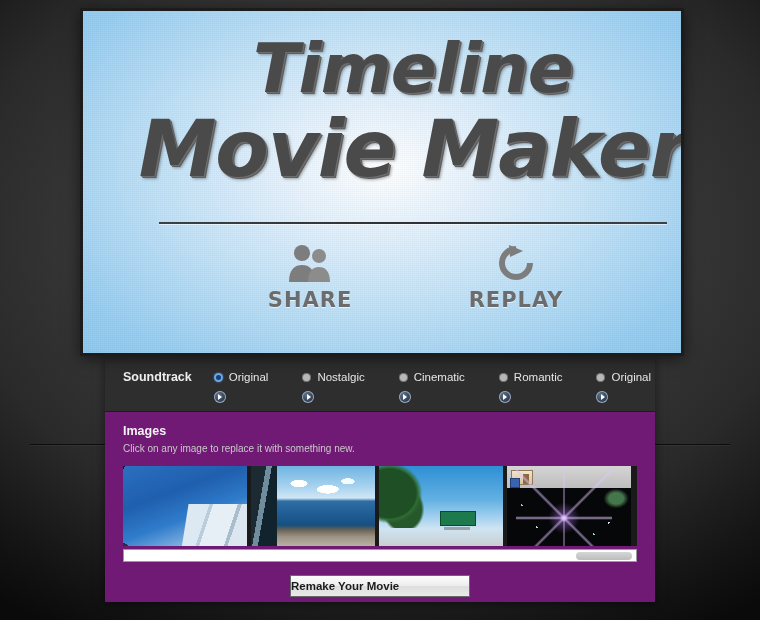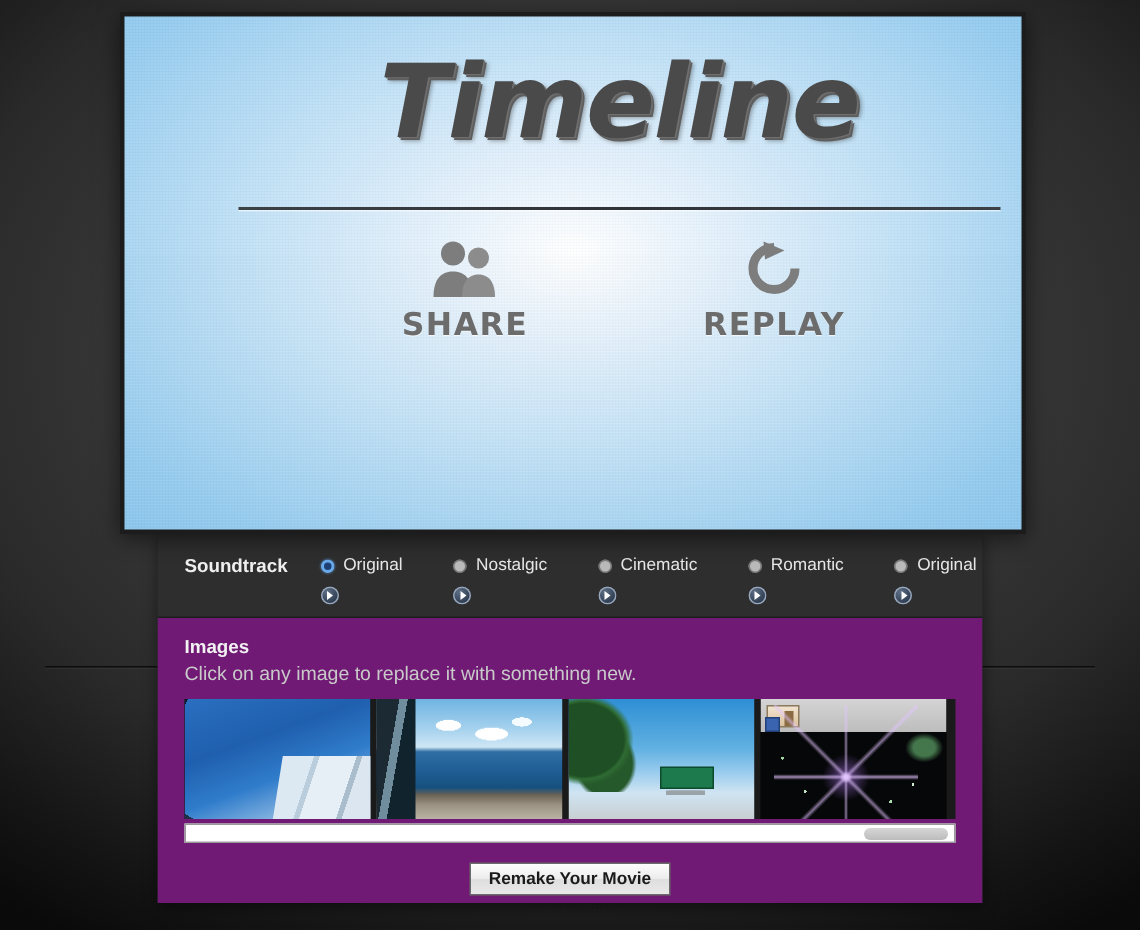--- a/index.html
+++ b/index.html
@@ -247,21 +247,21 @@
 
   .images-title {
     font-size: 12.5px;
     font-weight: bold;
     color: #f2f2f2;
     line-height: 15px;
   }
 
   .images-hint {
     margin-top: 3px;
-    font-size: 13px;
+    font-size: 10px;
     color: #c9c9c9;
     line-height: 14px;
   }
 
   .thumb-strip {
     margin-top: 10px;
     display: flex;
     gap: 4px;
     height: 80px;
     overflow: hidden;
@@ -400,31 +400,31 @@
   
   .panel-footer {
     margin-top: 13px;
     height: 46px;
     display: flex;
     align-items: flex-start;
     justify-content: center;
   }
 
   .remake-btn {
-    width: 134px;
+    width: 180px;
     height: 22px;
     font-family: "Liberation Sans", sans-serif;
     font-size: 11.5px;
     font-weight: bold;
     color: #1b1b1b;
     background: linear-gradient(to bottom, #fdfdfd 0%, #ededed 48%, #dedede 52%, #e9e9e9 100%);
     border: 1px solid #6a6a6a;
     cursor: pointer;
     line-height: 20px;
-    text-align: center;
+    text-align: left;
   }
 
   .footer-note {
     position: absolute;
     left: 0;
     right: 0;
     top: 598px;
     text-align: center;
     font-size: 10.5px;
     color: #1f1f1f;
@@ -438,20 +438,21 @@
 <div id="app">
 
   <div class="bg-rule"></div>
 
   <div class="video-frame">
     <div class="video-screen">
       <div class="video-inner">
 
         <div class="title-block">
           <div class="title-line title-line-1">Timeline</div>
+          <div class="title-line title-line-2">Movie Maker</div>
         </div>
 
         <div class="video-divider"></div>
 
         <div class="video-actions">
 
           <div class="video-action">
             <span class="action-icon">
               <svg width="46" height="40" viewBox="0 0 46 40" aria-hidden="true">
                 <g fill="#7d7d7d">

